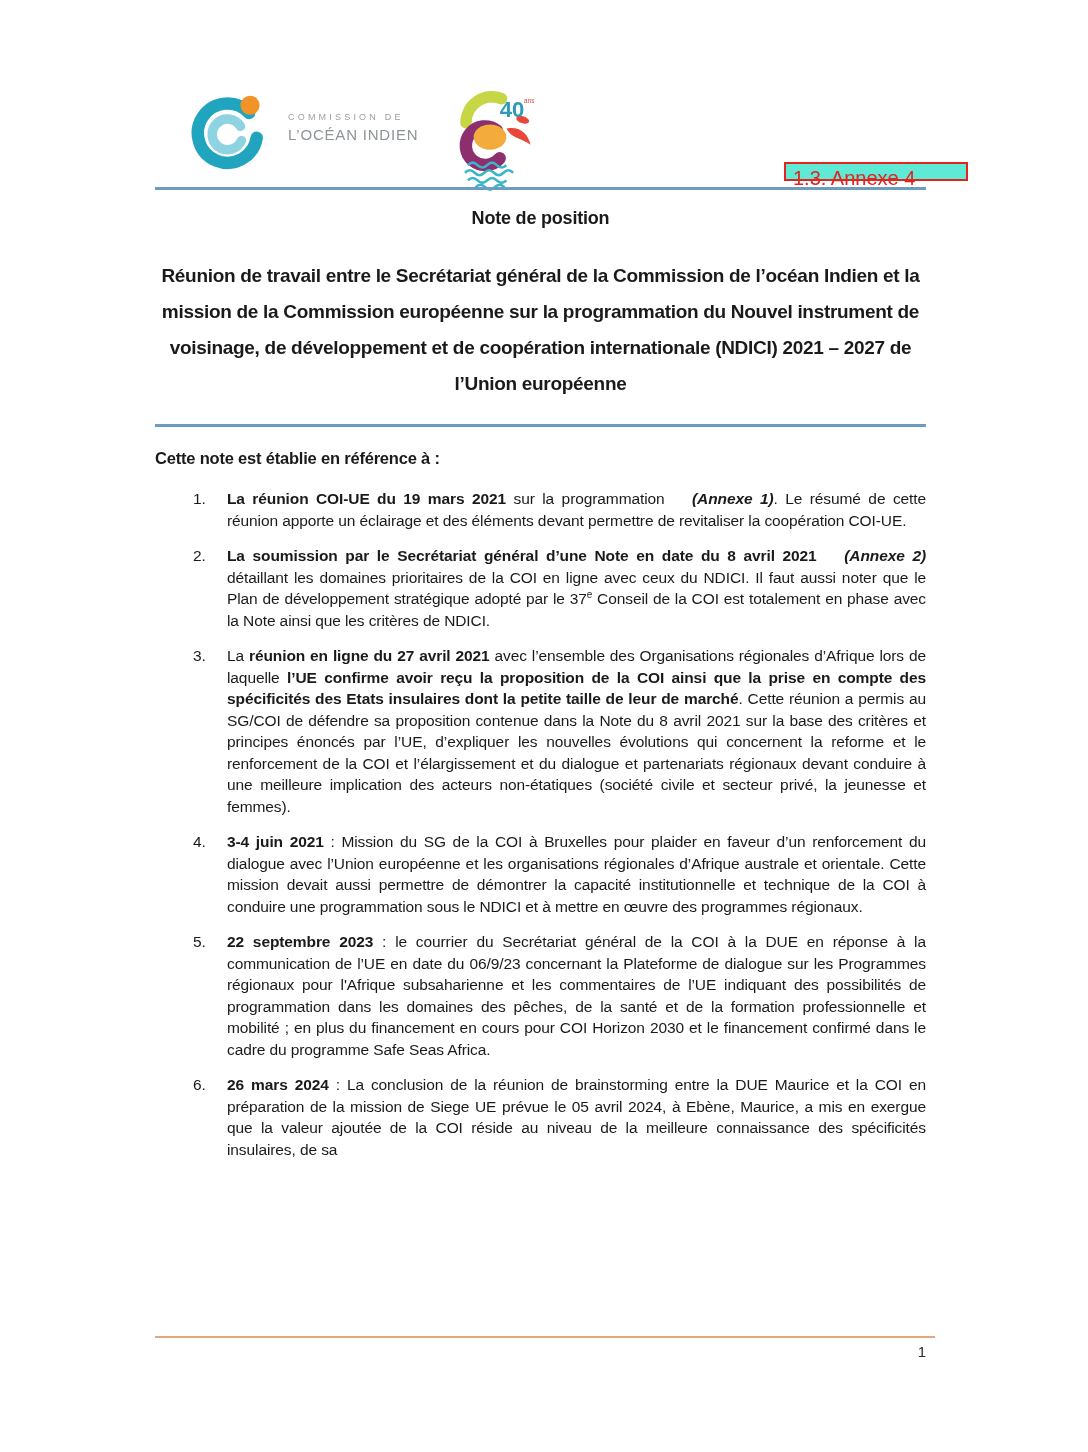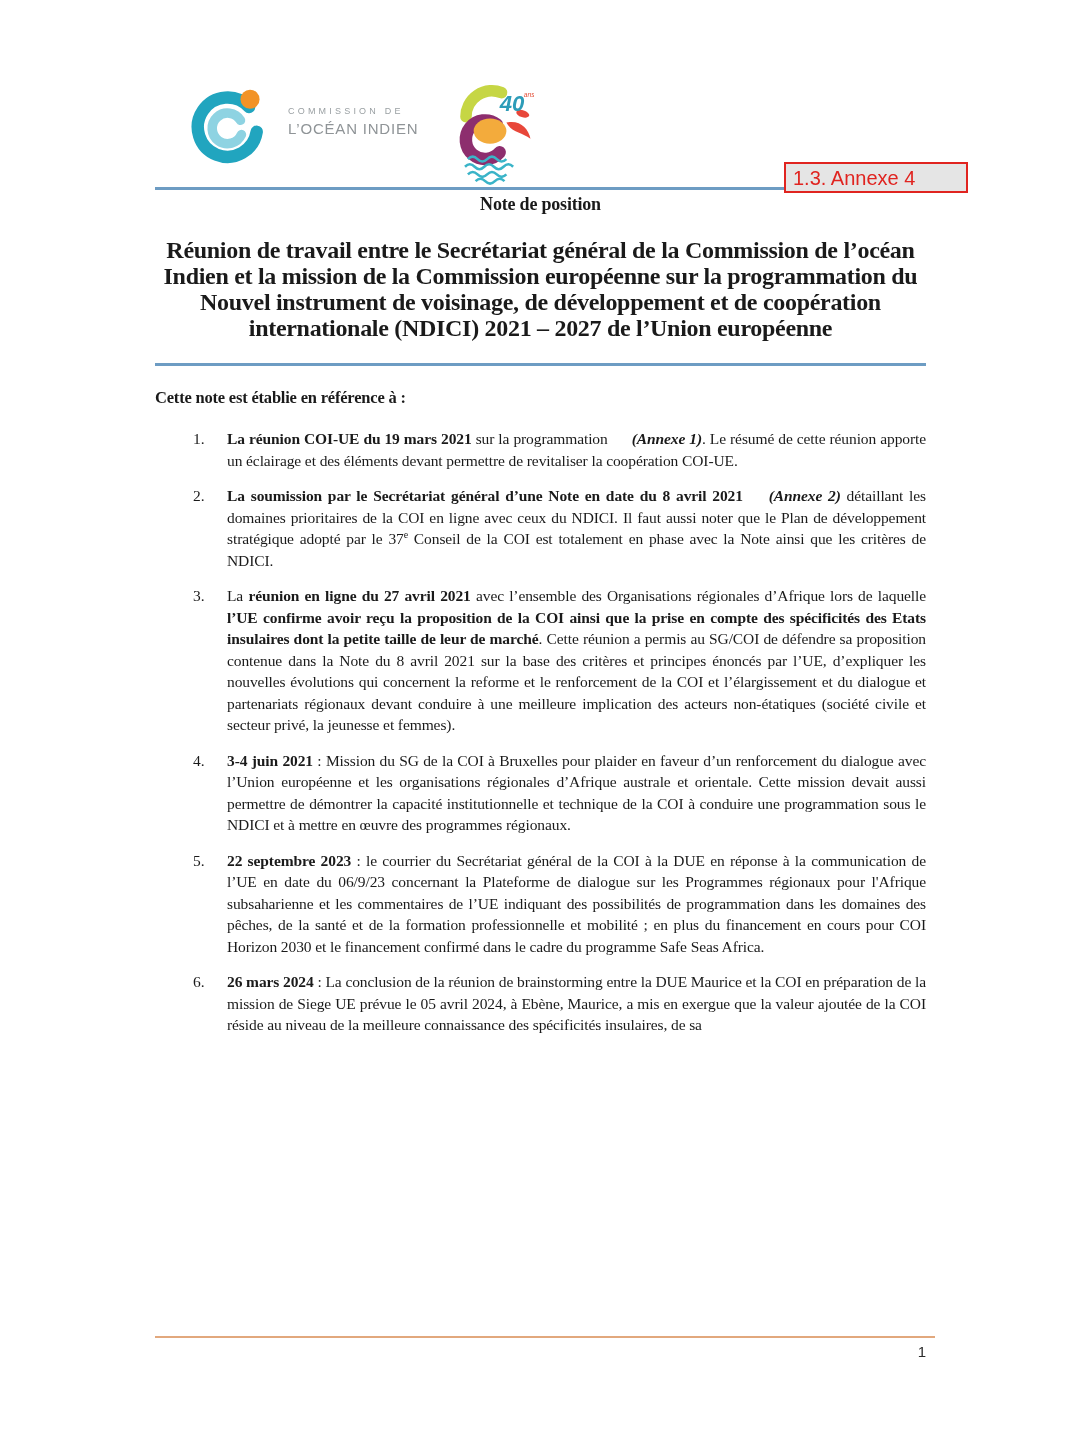--- a/index.html
+++ b/index.html
@@ -9,38 +9,38 @@
     --annex-red:#e02420;
     --text:#1a1a1a;
     --logo-gray:#8f9497;
   }
   html,body{margin:0;padding:0;background:#fff;}
   .page{
     position:relative;width:1088px;height:1452px;background:#fff;
     font-family:"Liberation Sans",sans-serif;color:var(--text);overflow:hidden;
   }
   
-  .logos{position:absolute;top:84px;left:186px;display:flex;align-items:flex-start;justify-content:space-between;}
+  .logos{position:absolute;top:90px;left:186px;display:flex;align-items:flex-start;justify-content:space-between;}
   .coi-logo{display:flex;align-items:flex-start;}
   .coi-logo-text{margin-left:16px;padding-top:22px;}
   .org-line1{font-size:9px;letter-spacing:3.2px;color:#9aa0a3;margin-bottom:4px;white-space:nowrap;}
   .org-line2{font-size:15px;letter-spacing:0.8px;color:var(--logo-gray);white-space:nowrap;}
-  .logo40{margin-left:30px;margin-top:-2px;font-style:italic;}
+  .logo40{margin-left:30px;margin-top:-2px;}
   
   .top-rule{position:absolute;top:187px;left:155px;width:771px;height:3px;background:var(--accent-blue);}
   .annex-stamp{
-    position:absolute;top:162px;left:784px;width:184px;height:31px;box-sizing:border-box;
-    background:#e5e5e5;border:2px solid var(--annex-red);color:var(--annex-red);
+    position:absolute;top:162px;left:784px;width:184px;height:19px;box-sizing:border-box;
+    background:#5eead4;border:2px solid var(--annex-red);color:var(--annex-red);
     font-size:20px;line-height:26px;padding:1px 0 0 7px;z-index:2;
   }
   
-  main{position:absolute;top:176px;left:155px;width:771px;font-family:Liberation Serif, serif;}
+  main{position:absolute;top:190px;left:155px;width:771px;}
   .doc-type{margin:18px 0 0;text-align:center;font-size:18px;font-weight:bold;letter-spacing:-0.2px;}
-  .main-title{margin:22px auto 0;max-width:760px;text-align:center;font-weight:bold;
-    font-size:24px;line-height:26px;letter-spacing:-0.3px;}
+  .main-title{margin:29px auto 0;max-width:760px;text-align:center;font-weight:bold;
+    font-size:19px;line-height:36px;letter-spacing:-0.3px;}
   .doc-date{margin:26px 0 0;text-align:center;font-weight:bold;font-size:18px;}
   .section-rule{margin-top:22px;height:3px;background:var(--accent-blue);border:none;}
   .ref-heading{margin:22px 0 0;font-size:16.5px;font-weight:bold;letter-spacing:-0.2px;}
   .ref-list{margin-top:20px;}
   .item{display:flex;margin:0 0 14px 0;}
   .num{flex:0 0 34px;margin-left:38px;font-size:15.5px;line-height:21.5px;}
   .item-body{flex:1;margin:0;text-align:justify;font-size:15.5px;line-height:21.5px;letter-spacing:-0.1px;}
   .item-body .b{font-weight:bold;}
   .item-body .i{font-style:italic;margin-left:20px;}
   .item-body sup{font-size:10px;line-height:0;vertical-align:super;}

